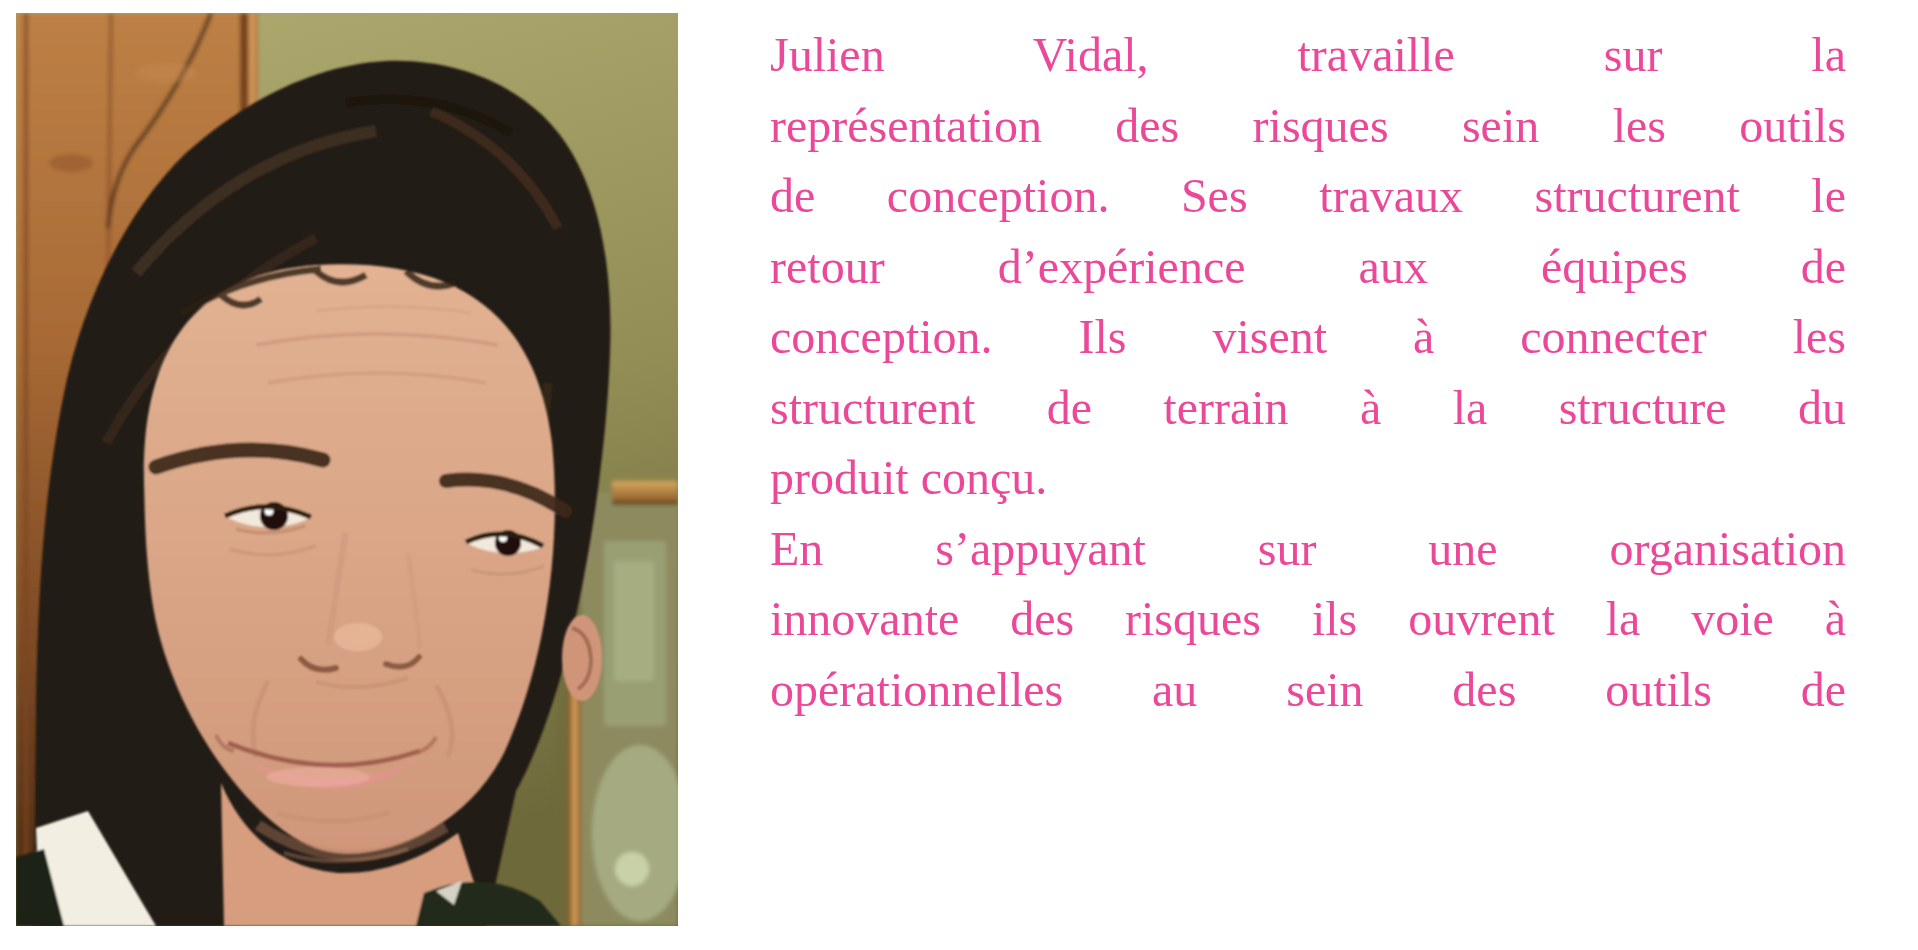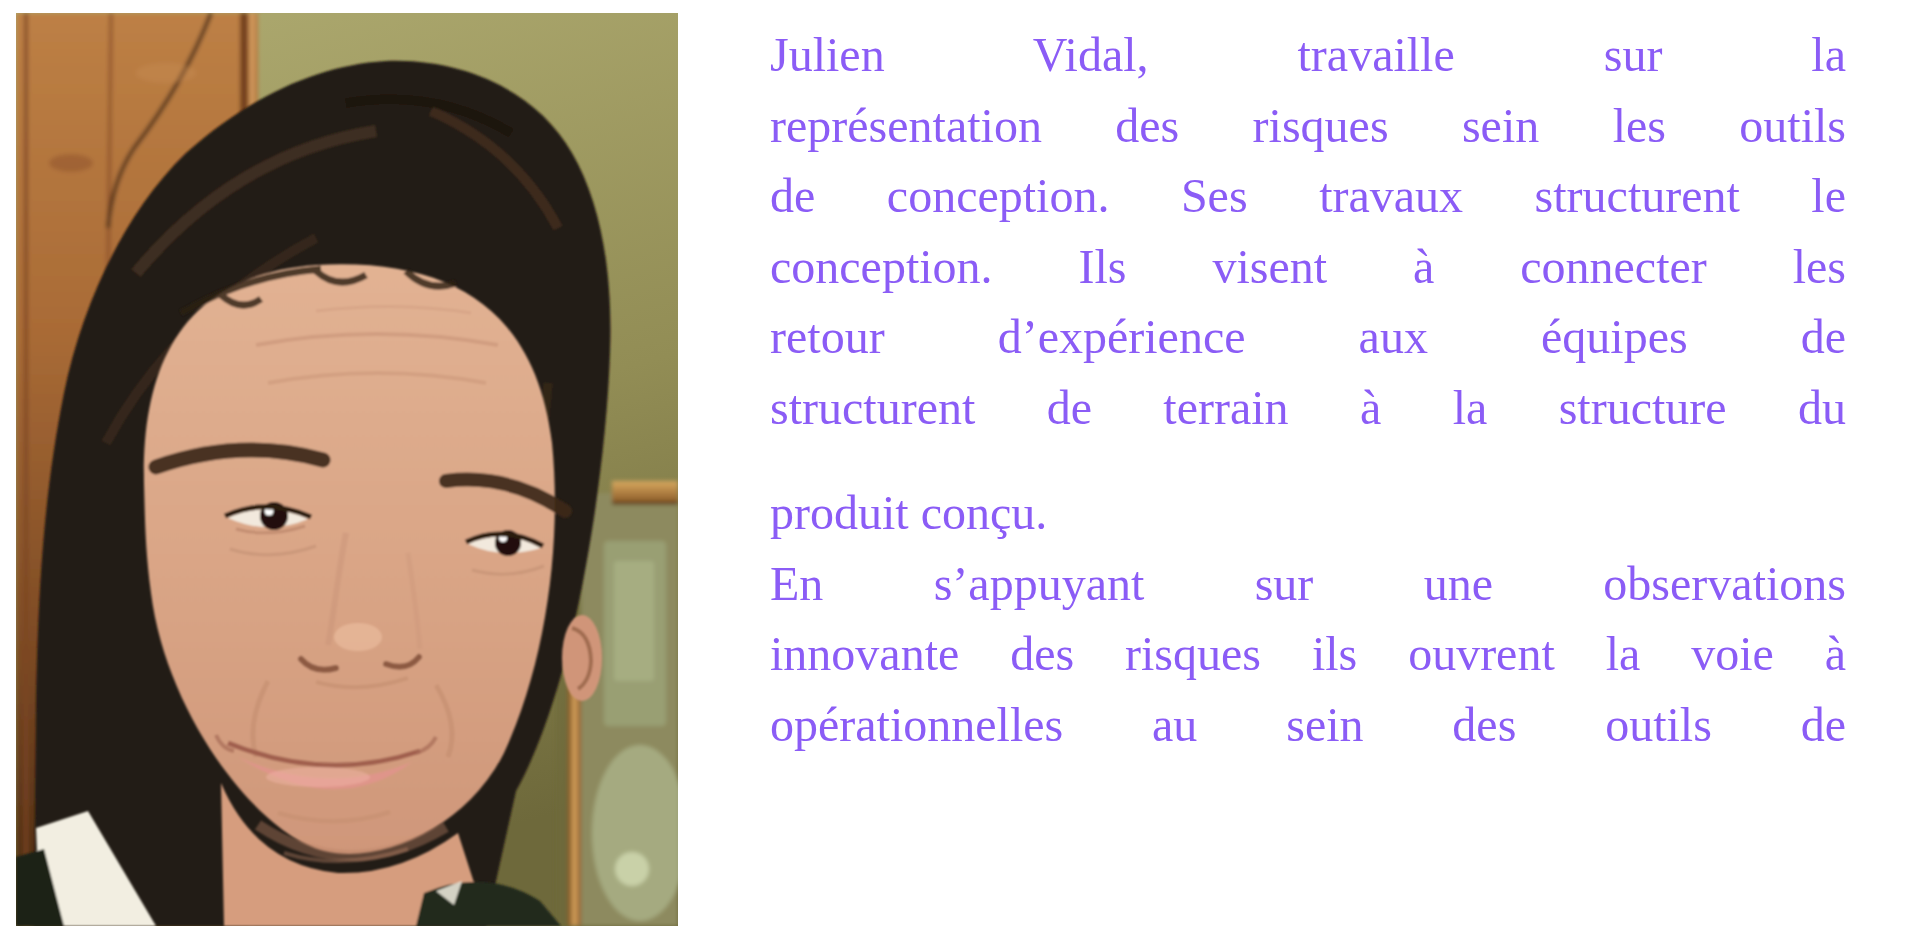--- a/index.html
+++ b/index.html
@@ -16,32 +16,31 @@
     left: 16px; top: 13px;
     width: 662px; height: 913px;
     margin: 0; padding: 0;
     overflow: hidden;
   }
   .photo svg { display: block; width: 100%; height: 100%; }
   .bio {
     position: absolute;
     left: 770px; top: 20px;
     width: 1076px;
-    color: #8b5cf6;
+    color: #ec4899;
     font-size: 48px;
     line-height: 70.5px;
   }
   .bio .line {
     text-align: justify;
     text-align-last: justify;
     white-space: normal;
   }
   .bio .line.para-end {
     text-align-last: left;
-    margin-top: 35px;
   }
 </style>
 </head>
 <body>
 
 <div class="page">
 
   <figure class="photo">
     <svg viewBox="0 0 662 913" preserveAspectRatio="none">
       <defs>
@@ -186,25 +185,25 @@
         <path d="M 420 878 L 446 868 L 438 892 Z" fill="#e8e4d6" opacity="0.9"></path>
       </g>
     </svg>
   </figure>
 
   <div class="bio">
     <div class="para">
       <div class="line">Julien Vidal, travaille sur la</div>
       <div class="line">représentation des risques sein les outils</div>
       <div class="line">de conception. Ses travaux structurent le</div>
+      <div class="line">retour d’expérience aux équipes de</div>
       <div class="line">conception. Ils visent à connecter les</div>
-      <div class="line">retour d’expérience aux équipes de</div>
       <div class="line">structurent de terrain à la structure du</div>
       <div class="line para-end">produit conçu.</div>
     </div>
     <div class="para">
-      <div class="line">En s’appuyant sur une observations</div>
+      <div class="line">En s’appuyant sur une organisation</div>
       <div class="line">innovante des risques ils ouvrent la voie à</div>
       <div class="line">opérationnelles au sein des outils de</div>
     </div>
   </div>
 
 </div>
 
 </body></html>

